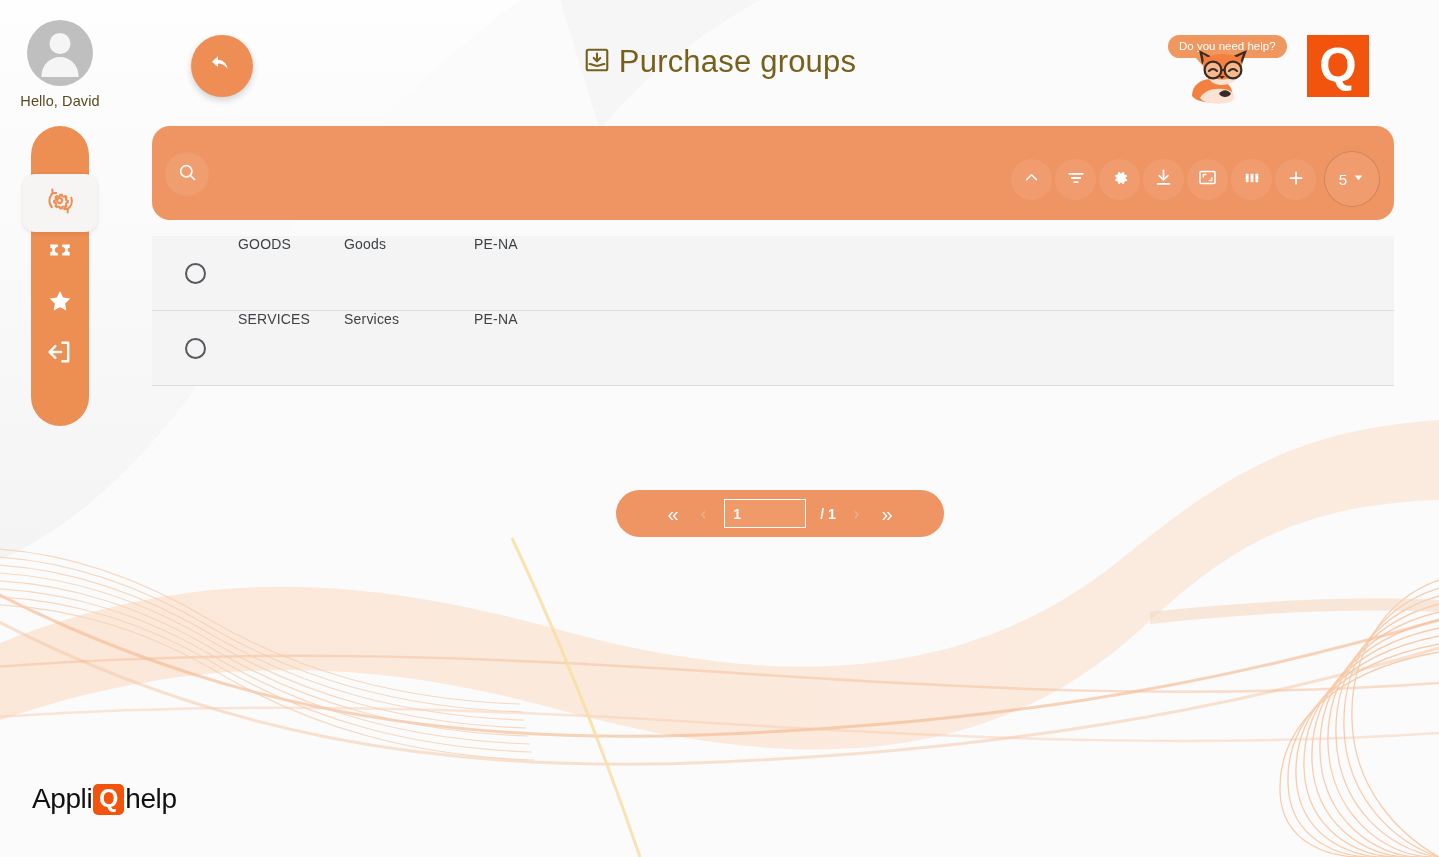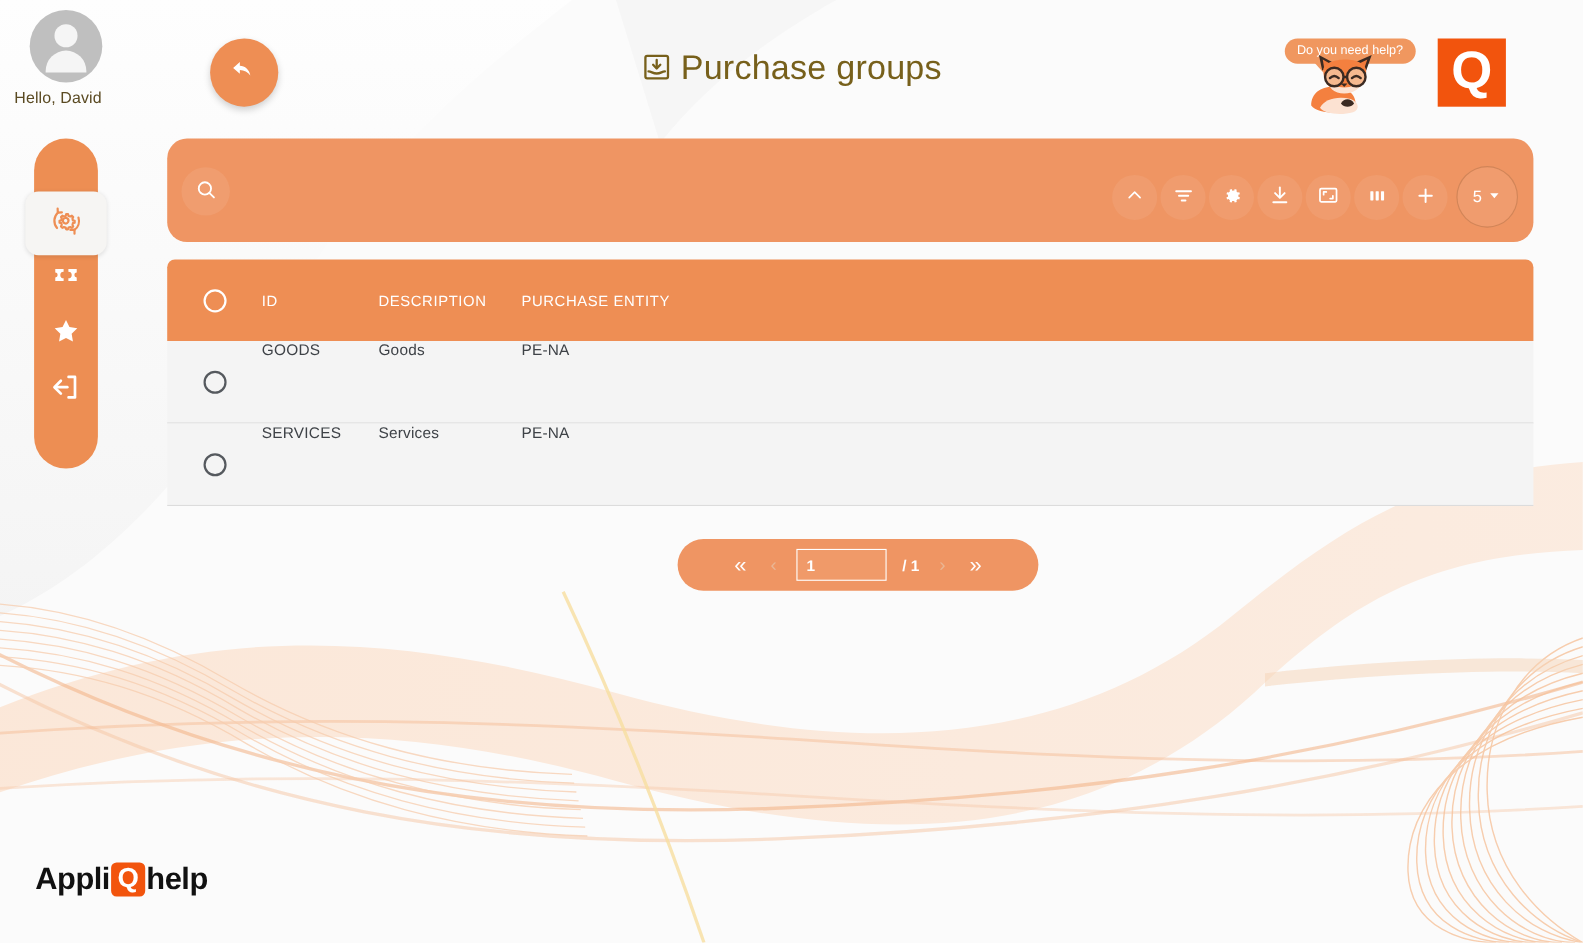--- a/index.html
+++ b/index.html
@@ -8,21 +8,21 @@
     font-family: "Liberation Sans", sans-serif;
     background: #fafafa;
     overflow: hidden;
   }
   #app { position: relative; width: 1439px; height: 857px; background: #fbfbfb; }
 
   
   .bg-layer { position: absolute; inset: 0; width: 1439px; height: 857px; pointer-events: none; }
 
   
-  .user-block { position: absolute; left: 13px; top: 9px; width: 94px; text-align: left; }
+  .user-block { position: absolute; left: 13px; top: 20px; width: 94px; text-align: center; }
   .avatar {
     width: 66px; height: 66px; border-radius: 50%; background: #bfbfbf;
     margin: 0 auto; position: relative;
   }
   .avatar .head { position: absolute; left: 50%; top: 13px; transform: translateX(-50%);
     width: 21px; height: 21px; border-radius: 50%; background: #f5f5f5; }
   .avatar .body { position: absolute; left: 50%; bottom: 9px; transform: translateX(-50%);
     width: 37px; height: 20px; border-radius: 19px 19px 0 0; background: #f5f5f5; }
   .hello { margin-top: 7px; font-size: 14.5px; color: #5a4a22; letter-spacing: .1px; }
 
@@ -48,21 +48,21 @@
   .back-btn {
     position: absolute; left: 191px; top: 35px; width: 62px; height: 62px;
     border-radius: 50%; background: #ee8e54; border: none; cursor: pointer;
     display: flex; align-items: center; justify-content: center;
     box-shadow: 0 3px 7px rgba(0,0,0,.18);
   }
 
   
   .page-title {
     position: absolute; left: 0; right: 0; top: 44px;
-    display: flex; align-items: flex-end; justify-content: center; gap: 8px;
+    display: flex; align-items: center; justify-content: center; gap: 8px;
     color: #77601b; pointer-events: none;
   }
   .page-title .ttl { font-size: 31px; font-weight: 400; letter-spacing: .2px; color: #77601b; }
 
   
   .helper { position: absolute; left: 1168px; top: 16px; width: 120px; height: 90px; }
   .help-bubble {
     position: absolute; left: 0; top: 0; background: #f0975f; color: #fff;
     font-size: 11.5px; padding: 5px 11px 6px; border-radius: 13px; white-space: nowrap; margin-top: 19px;
   }
@@ -137,21 +137,21 @@
   .pg-btn.dim { color: #e9b694; font-size: 17px; }
   .pg-input {
     width: 82px; height: 29px; background: #f09a69; border: 1px solid #fff;
     color: #fff; font-size: 14px; font-weight: 700; padding: 0 8px;
     font-family: "Liberation Sans", sans-serif; outline: none;
   }
   .pg-total { color: #fff; font-size: 14px; font-weight: 700; }
 
   
   .footer-logo { position: absolute; left: 32px; top: 783px; display: flex; align-items: center; }
-  .footer-logo .txt { font-size: 28px; font-weight: 700; color: #111; letter-spacing: -.4px; }
+  .footer-logo .txt { font-size: 28px; font-weight: 400; color: #111; letter-spacing: -.4px; }
   .footer-logo .qbox {
     width: 31px; height: 31px; background: #f2540d; border-radius: 5px;
     display: inline-flex; align-items: center; justify-content: center;
     margin: 0 1px;
   }
   .footer-logo .qbox span { color: #fff; font-size: 25px; font-weight: 700; line-height: 1; margin-top: -1px; }
 </style>
 </head>
 <body>
 
@@ -384,28 +384,20 @@
         <span>
           <svg width="13" height="13" viewBox="0 0 24 24" fill="#fff">
               <path d="M5 8.5h14L12 17z"></path>
             </svg>
         </span>
       </button>
     </div>
   </div>
 
   <div class="table">
-    <div class="thead">
-      <div class="cell-sel">
-        <button class="radio"></button>
-      </div>
-      <div class="th cell-id">ID</div>
-      <div class="th cell-desc">DESCRIPTION</div>
-      <div class="th cell-pe">PURCHASE ENTITY</div>
-    </div>
 
     <div class="trow">
       <div class="cell-sel">
         <button class="radio dark"></button>
       </div>
       <div class="cell-id">GOODS</div>
       <div class="cell-desc">Goods</div>
       <div class="cell-pe">PE-NA</div>
     </div>
 

